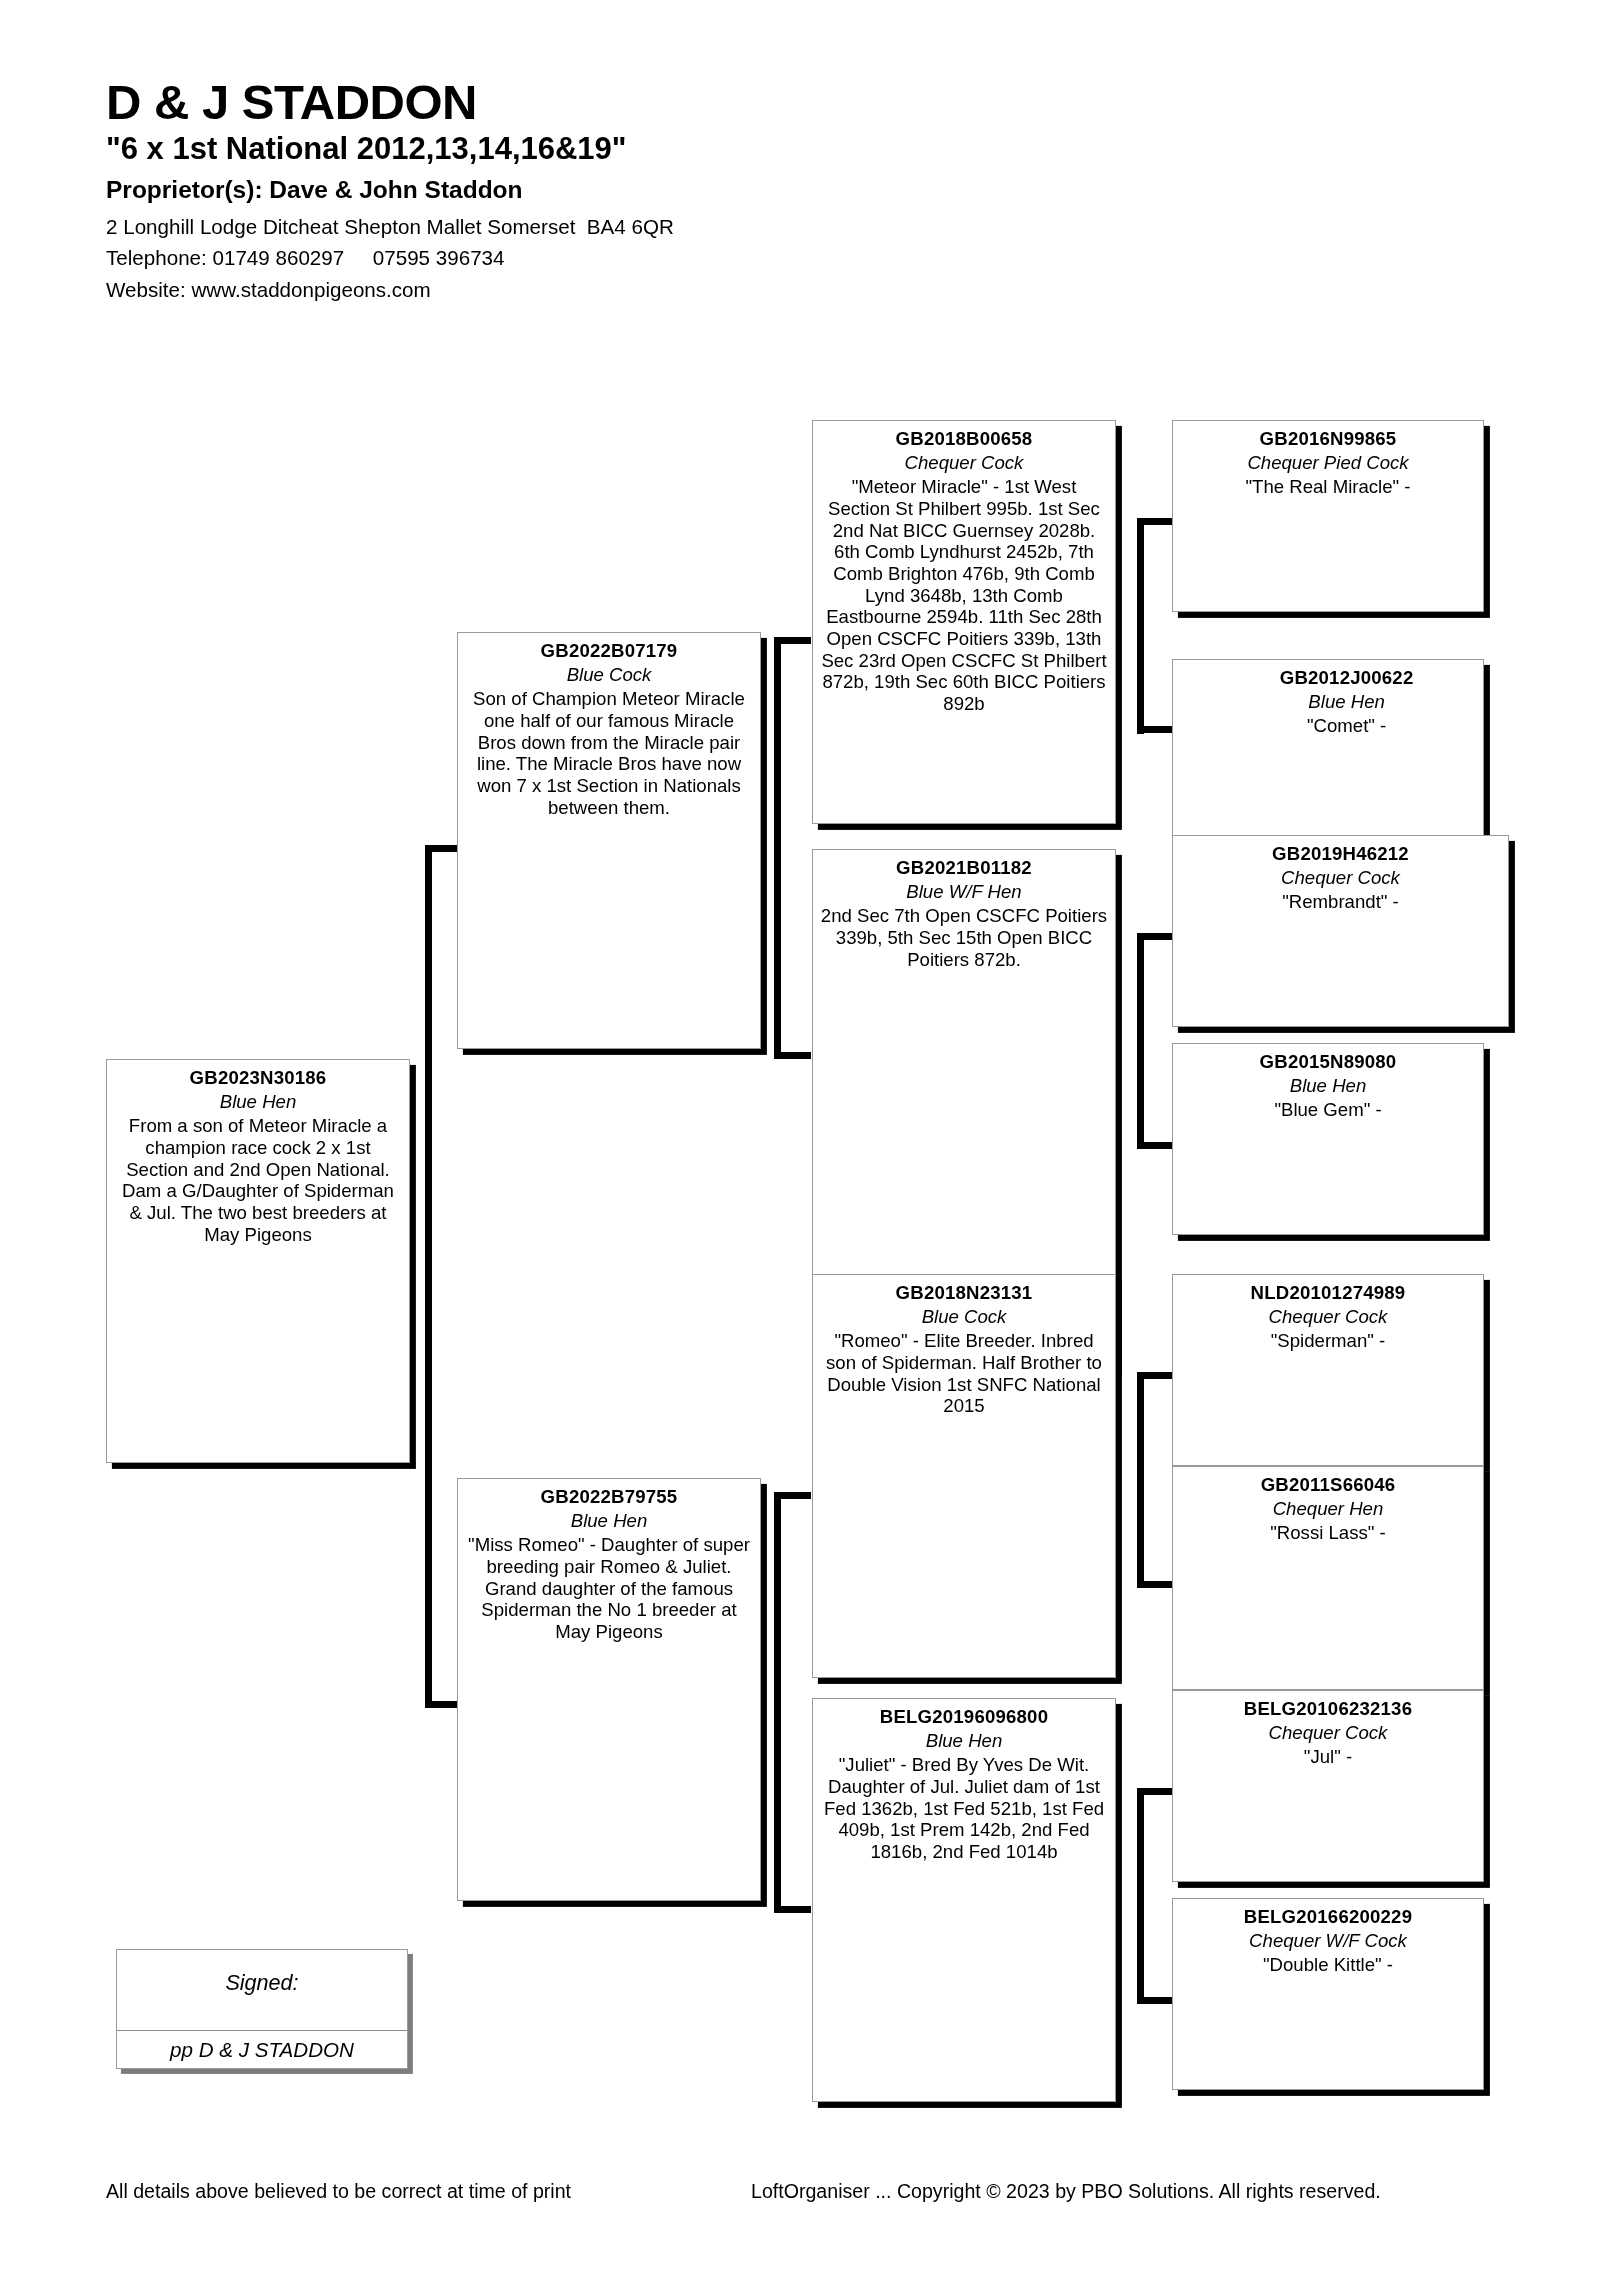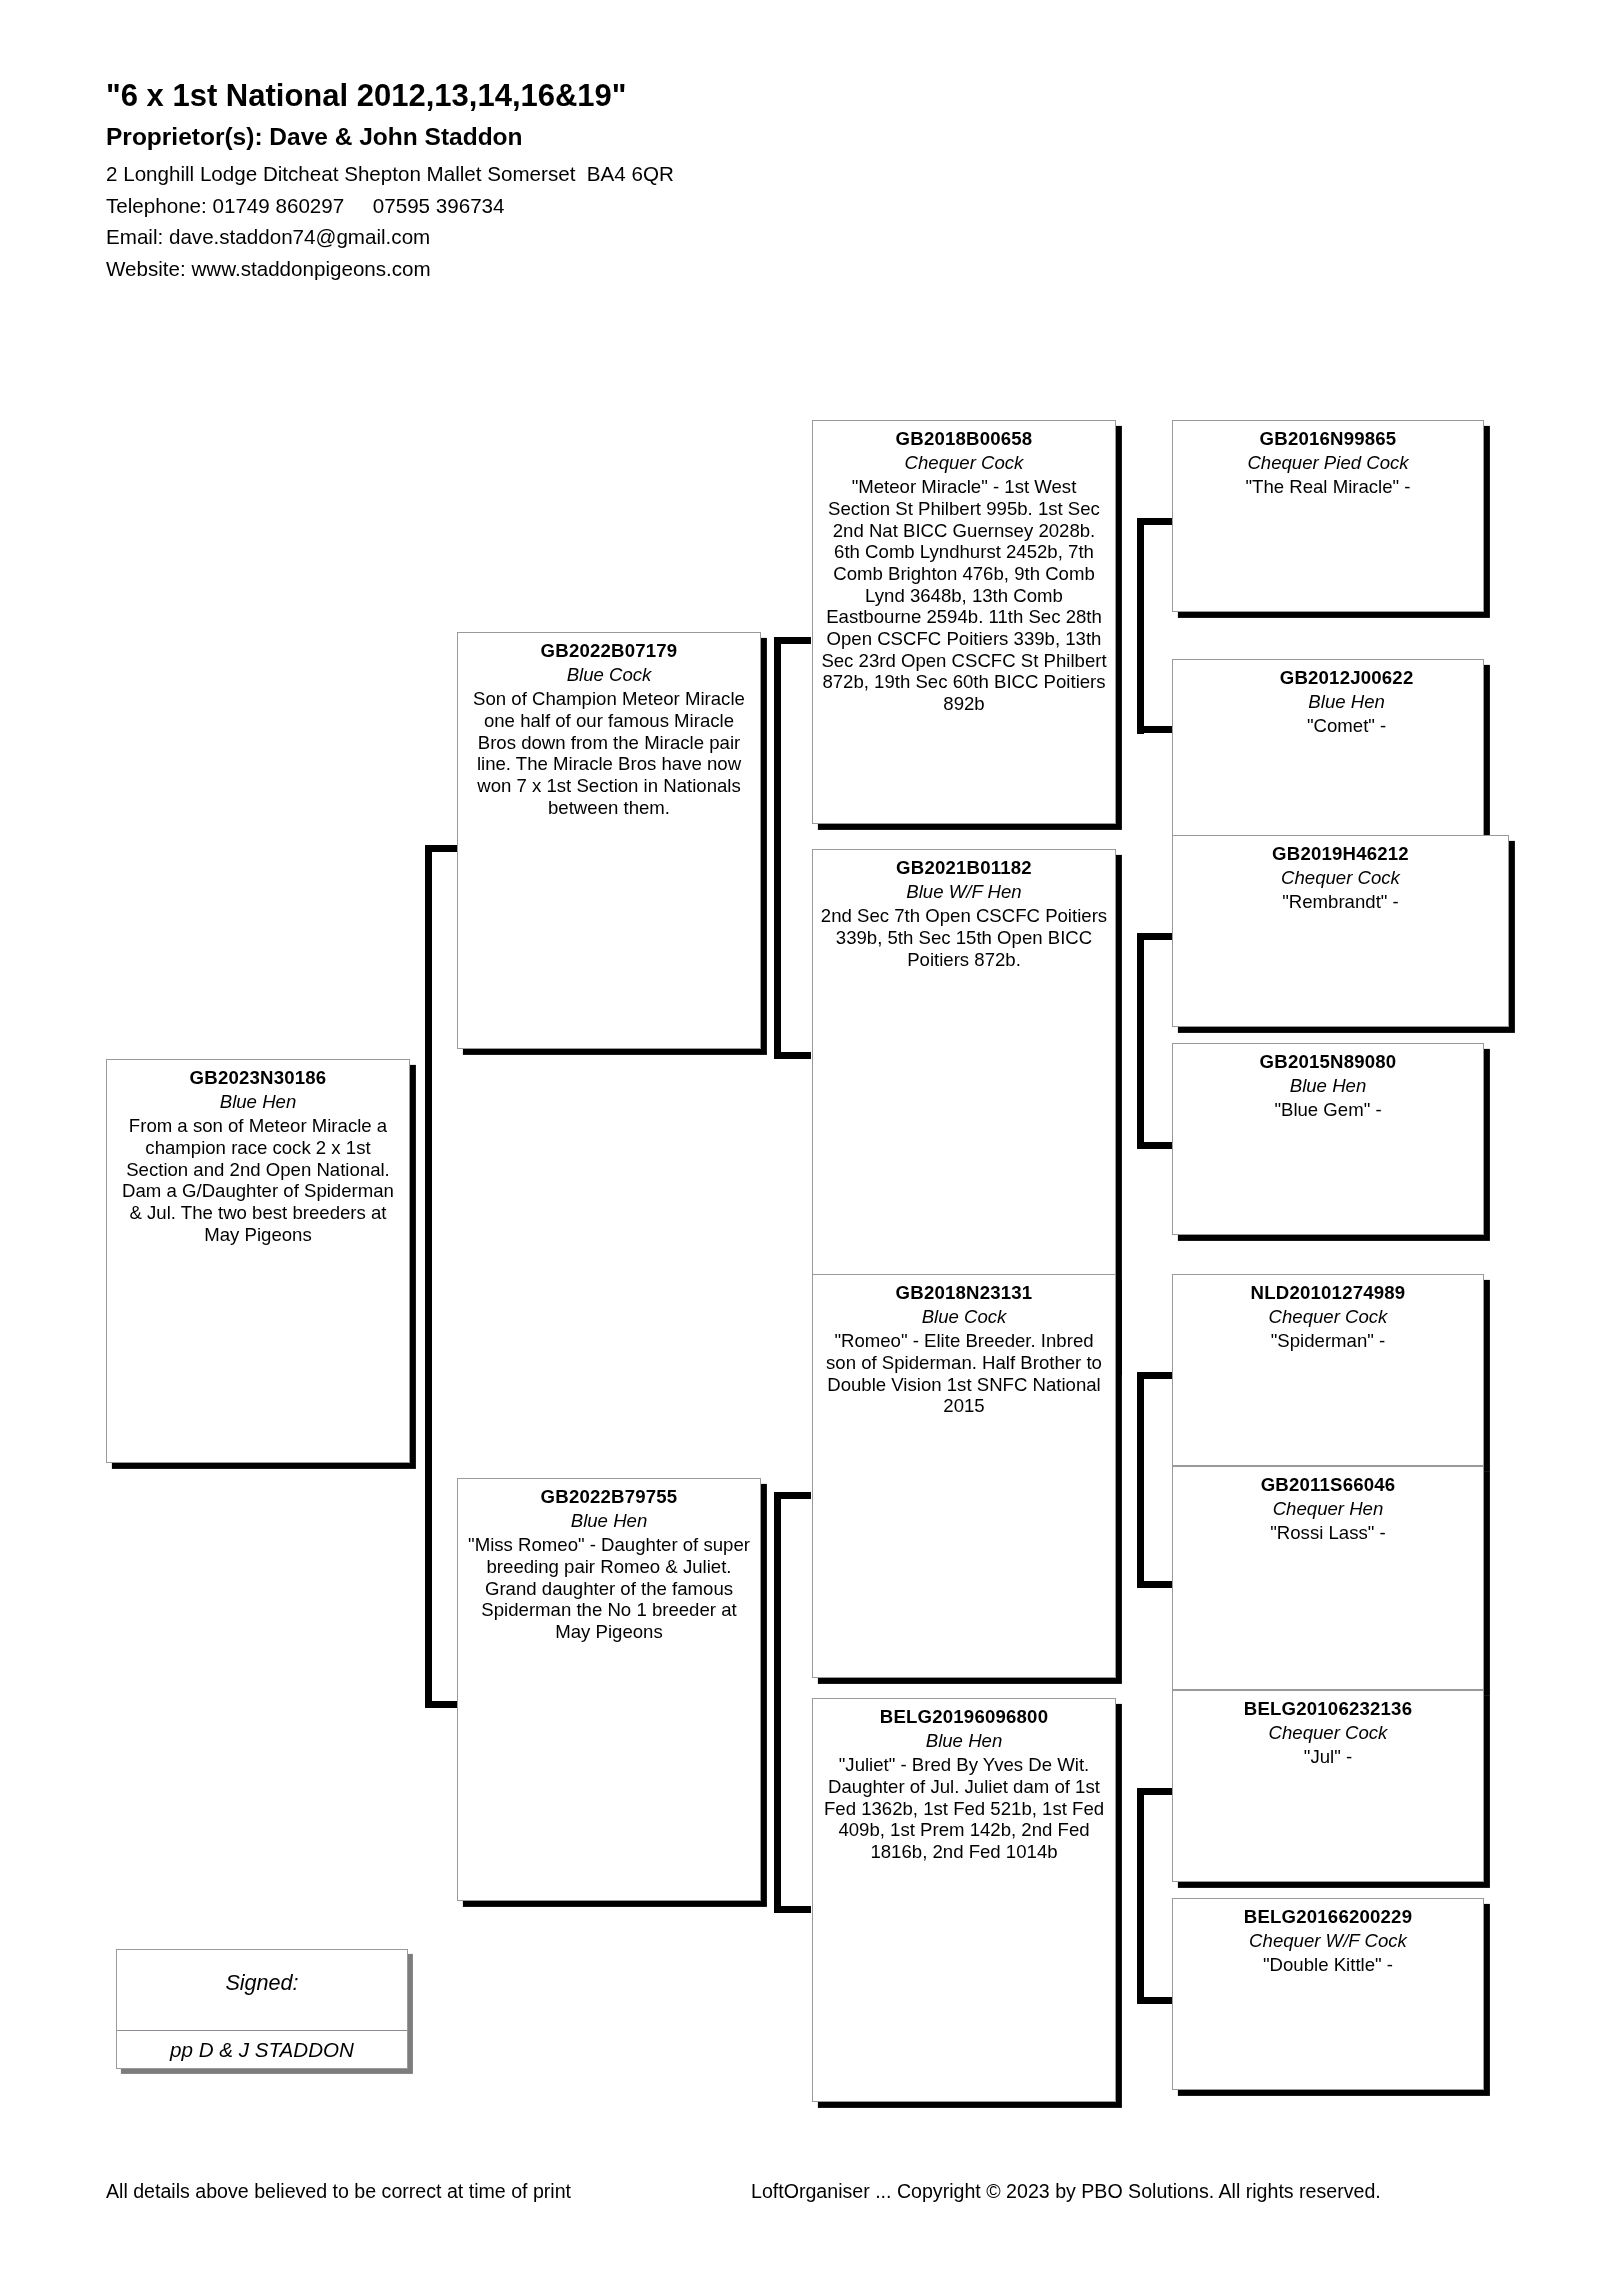--- a/index.html
+++ b/index.html
@@ -134,26 +134,26 @@
     font-size: 19.6px;
     white-space: nowrap;
   }
   #footer-left  { left: 106px;  top: 2180px; }
   #footer-right { left: 751px;  top: 2180px; }
 </style>
 </head>
 <body>
 
 <div id="header">
+  <div id="loft-name">D &amp; J STADDON</div>
   <div id="loft-slogan">"6 x 1st National 2012,13,14,16&amp;19"</div>
   <div><span id="proprietors">Proprietor(s): Dave &amp; John Staddon</span></div>
   <div id="contact-block">
     <div class="contact-line">2 Longhill Lodge Ditcheat Shepton Mallet Somerset  BA4 6QR</div>
     <div class="contact-line">Telephone: 01749 860297     07595 396734</div>
-    <div class="contact-line">Email: dave.staddon74@gmail.com</div>
     <div class="contact-line">Website: www.staddonpigeons.com</div>
   </div>
 </div>
 
 <div class="conn conn-v" style="left:425px; top:845px; height:863px;"></div>
 <div class="conn conn-h" style="left:425px; top:845px; width:39px;"></div>
 <div class="conn conn-h" style="left:425px; top:1701px; width:39px;"></div>
 
 <div class="conn conn-v" style="left:774px; top:637px; height:421px;"></div>
 <div class="conn conn-h" style="left:774px; top:637px; width:37px;"></div>

